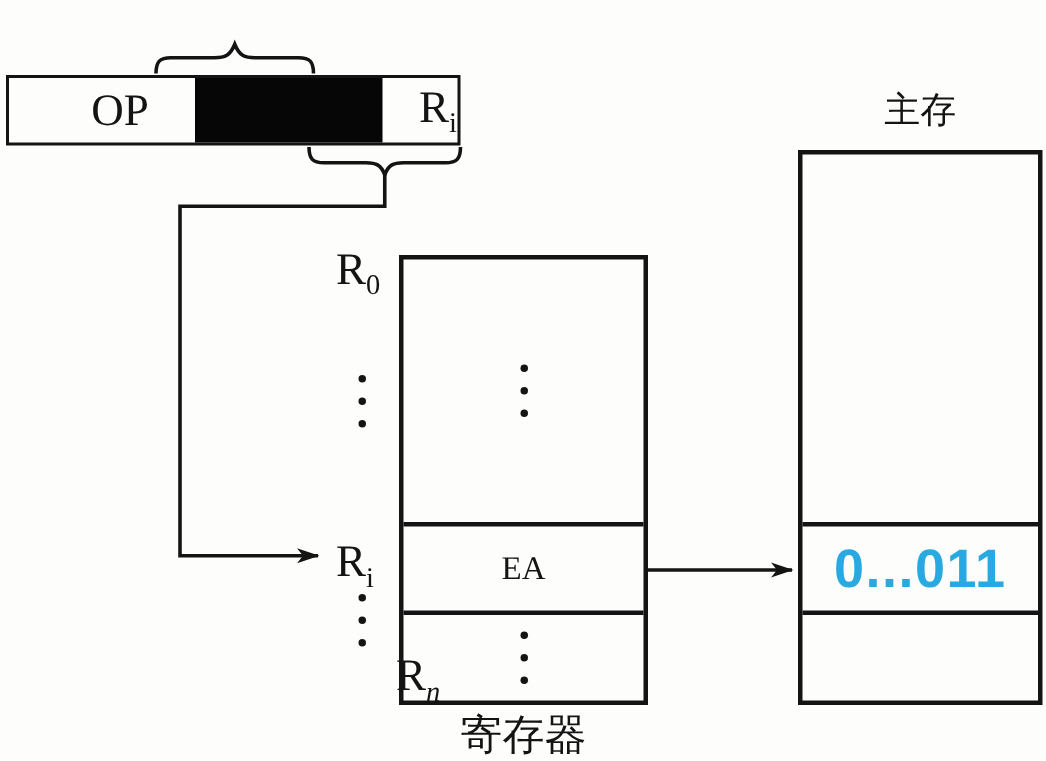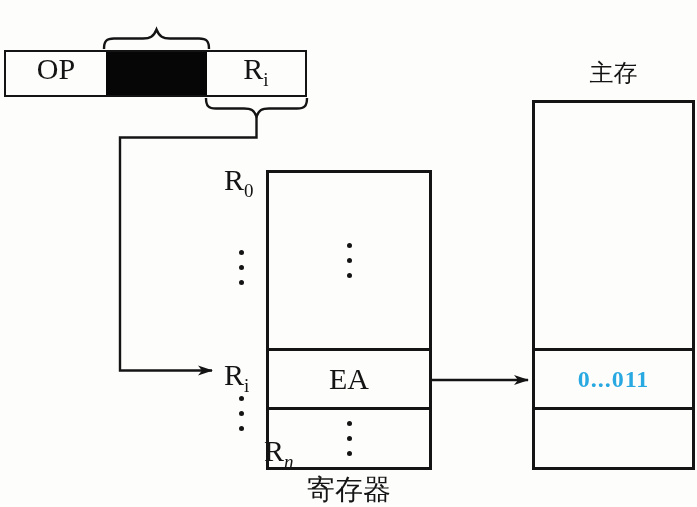--- a/index.html
+++ b/index.html
@@ -8,44 +8,44 @@
     font-family:"Liberation Serif","DejaVu Serif",serif;color:#141414;overflow:hidden;
   }
   .abs{position:absolute;}
 
   
   .addr-label{left:101px;top:1px;width:124px;text-align:center;font-size:28px;white-space:nowrap;}
 
   
   .instr{left:4px;top:50px;width:303px;height:47px;border:2px solid #141414;
          box-sizing:border-box;display:flex;}
-  .instr .cell{display:flex;align-items:flex-start;justify-content:center;font-size:30px;}
+  .instr .cell{display:flex;align-items:center;justify-content:center;font-size:30px;padding-left:24px;}
   .instr .op{width:100px;}
   .instr .mode{width:101px;background:#060606;}
   .instr .regf{flex:1;}
 
   sub.sb{font-size:19px;vertical-align:-7px;line-height:1;}
   sub.sb.it{font-style:italic;}
 
   
   .regtable{left:266px;top:170px;width:166px;height:300px;border:3px solid #141414;
             box-sizing:border-box;display:flex;flex-direction:column;}
   .rt-top{height:175px;display:flex;align-items:center;justify-content:center;}
   .rt-ea{height:62px;border-top:3px solid #141414;border-bottom:3px solid #141414;
-         box-sizing:border-box;display:flex;align-items:center;justify-content:center;font-size:30px;}
+         box-sizing:border-box;display:flex;align-items:center;justify-content:center;font-size:22px;}
   .rt-bottom{flex:1;display:flex;align-items:center;justify-content:center;}
 
   
   .memory{left:532px;top:100px;width:163px;height:370px;border:3px solid #141414;
           box-sizing:border-box;display:flex;flex-direction:column;}
   .m-top{height:245px;}
   .m-cell{height:62px;border-top:3px solid #141414;border-bottom:3px solid #141414;
           box-sizing:border-box;display:flex;align-items:center;justify-content:center;}
-  .m-val{font-family:Liberation Serif, serif;font-weight:700;
-         font-size:24px;color:#29A9E1;letter-spacing:1px;}
+  .m-val{font-family:Liberation Sans, sans-serif;font-weight:700;
+         font-size:36px;color:#29A9E1;letter-spacing:1px;}
   .m-bottom{flex:1;}
 
   
   .regtitle{left:266px;top:471px;width:166px;text-align:center;font-size:28px;white-space:nowrap;}
   .memtitle{left:532px;top:57px;width:163px;text-align:center;font-size:24px;white-space:nowrap;}
 
   
   .rlabel{position:absolute;font-size:30px;white-space:nowrap;}
 
   

